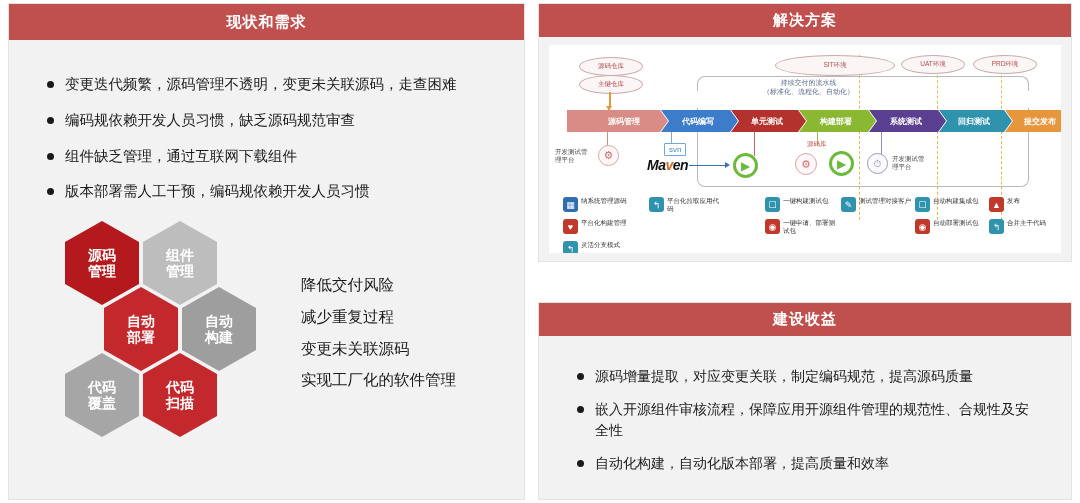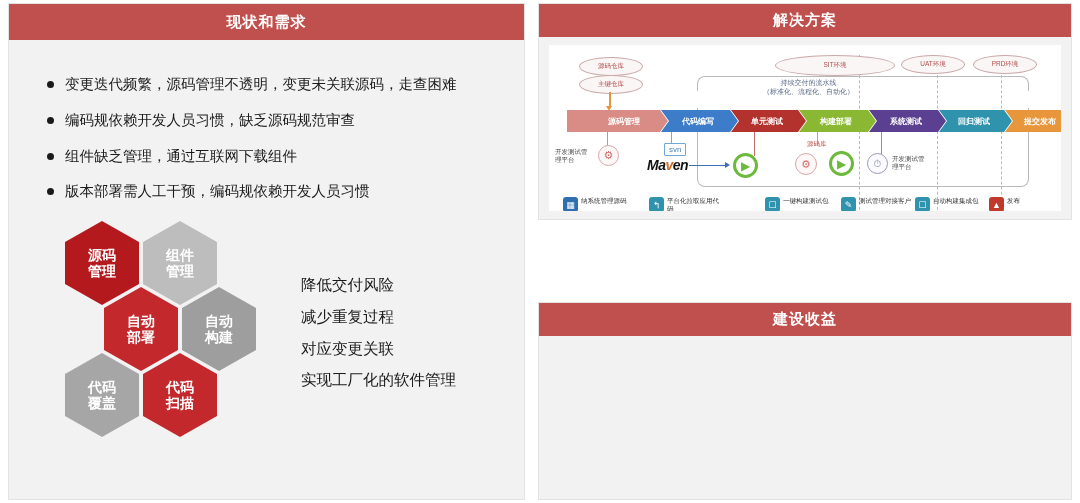--- a/index.html
+++ b/index.html
@@ -65,21 +65,21 @@
   #hex-3{left:131px;top:66px;}
   #hex-4{left:14px;top:132px;}
   #hex-5{left:92px;top:132px;}
 
   .benefits{
     position:absolute;left:268px;top:48px;
     font-size:15.5px;color:#1a1a1a;line-height:2.05;
   }
 
   
-  #panel-solution{left:538px;top:3px;width:534px;height:217px;}
+  #panel-solution{left:538px;top:3px;width:534px;height:259px;}
   #panel-solution .panel-head{height:33px;}
   #panel-solution .panel-body{padding:8px 10px 8px 10px;height:calc(100% - 33px);}
   .diagram{
     position:relative;background:#fff;width:100%;height:100%;
     overflow:hidden;
   }
 
   
   .cap{
     position:absolute;border:1px solid #c9a9a9;border-radius:50%/50%;
@@ -200,21 +200,21 @@
           </div>
           <div class="hex red2" id="hex-5">
             <span>代码</span>
             <span>扫描</span>
           </div>
         </div>
 
         <div class="benefits">
           <div>降低交付风险</div>
           <div>减少重复过程</div>
-          <div>对应变更关联</div>
+          <div>变更未关联源码</div>
           <div>实现工厂化的软件管理</div>
         </div>
       </div>
 
     </div>
   </div>
 
   <div class="panel" id="panel-solution">
     <div class="panel-head">解决方案</div>
     <div class="panel-body">
@@ -338,15 +338,22 @@
             </div>
           </div>
 
         </div>
       </div>
     </div>
   </div>
 
   <div class="panel" id="panel-gain">
     <div class="panel-head">建设收益</div>
+    <div class="panel-body">
+      <ul class="bullet-list">
+        <li>源码增量提取，对应变更关联，制定编码规范，提高源码质量</li>
+        <li>嵌入开源组件审核流程，保障应用开源组件管理的规范性、合规性及安全性</li>
+        <li>自动化构建，自动化版本部署，提高质量和效率</li>
+      </ul>
+    </div>
   </div>
 
 </div>
 
 </body></html>

